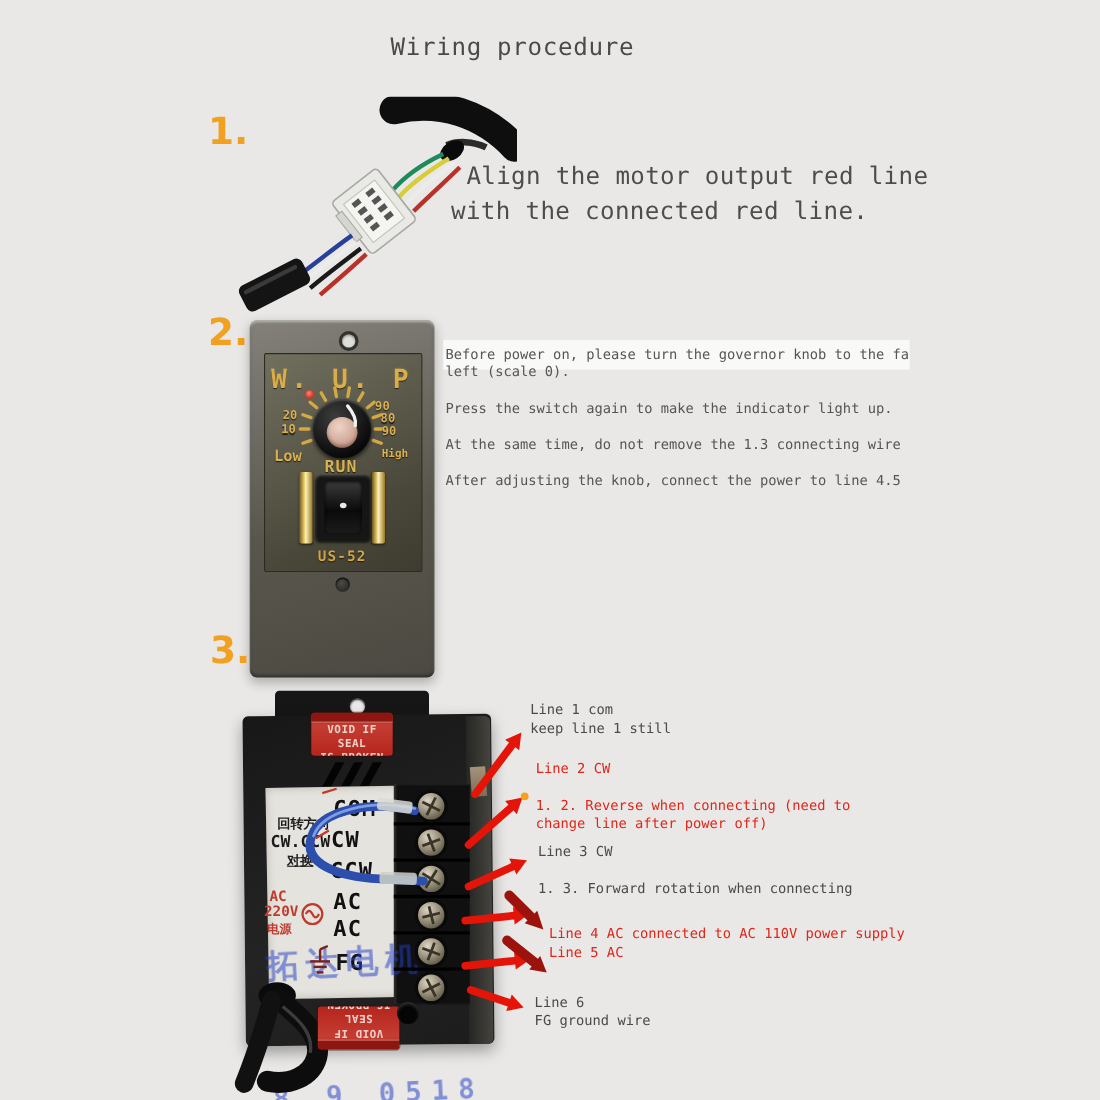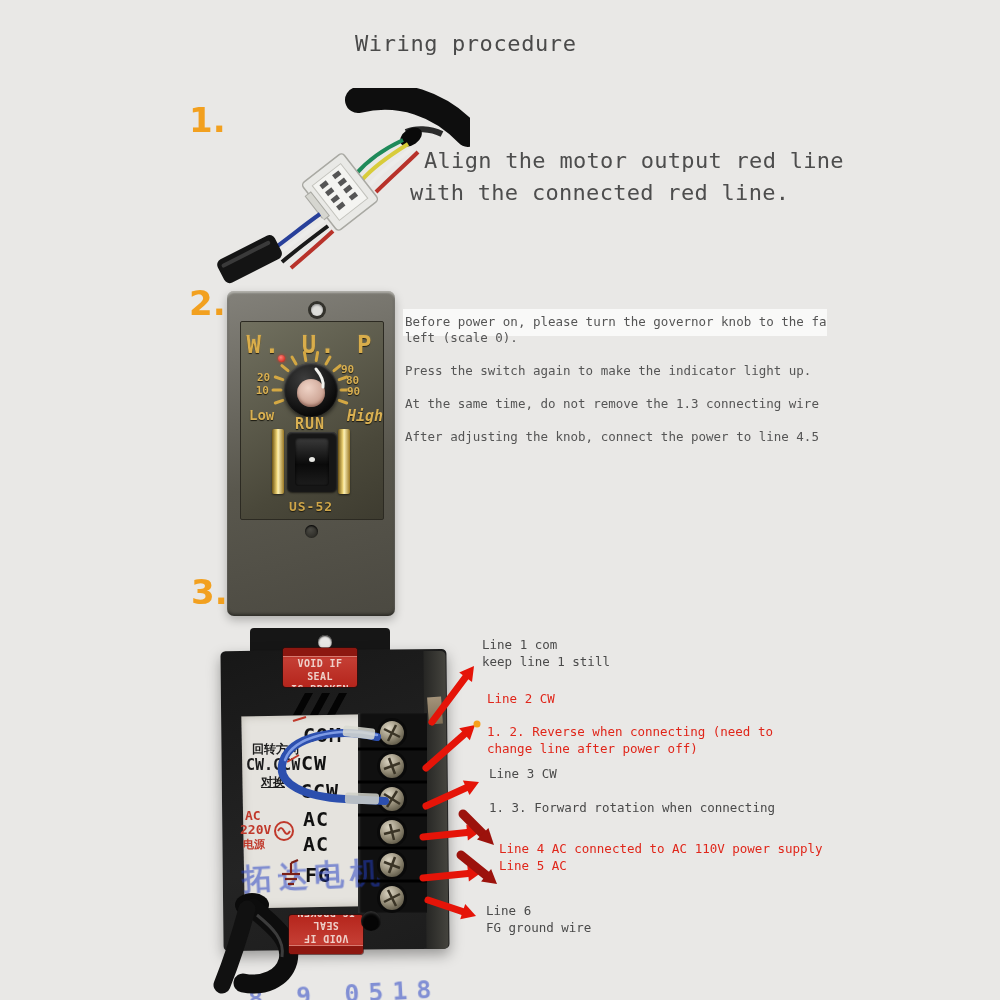--- a/index.html
+++ b/index.html
@@ -145,21 +145,21 @@
     <div class="knob-inner"></div>
     <svg class="abs" style="left:0;top:0;" width="168" height="252" viewBox="0 0 168 252">
       <path d="M89,78 C94,84 97,90 96,96" stroke="#f2f2ee" stroke-width="3" fill="none" stroke-linecap="round"></path>
     </svg>
     <div class="scale-num" style="left:30px;top:80px;width:18px;">20</div>
     <div class="scale-num" style="left:24px;top:93px;width:18px;text-align:right;">10</div>
     <div class="scale-num" style="left:114px;top:72px;">90</div>
     <div class="scale-num" style="left:119px;top:83px;">80</div>
     <div class="scale-num" style="left:120px;top:94px;">90</div>
     <div class="gold-word" style="left:22px;top:116px;font-size:14px;">Low</div>
-    <div class="gold-word" style="left:120px;top:116px;font-size:15px;font-style:italic;">High</div>
+    <div class="gold-word" style="left:120px;top:116px;font-size:10px;">High</div>
     <div class="gold-word" style="left:68px;top:124px;font-size:15px;letter-spacing:1px;">RUN</div>
     <div class="gold-bar" style="left:45px;"></div>
     <div class="gold-bar" style="left:111px;"></div>
     <div class="sw-bezel">
       <div class="sw-rocker">
         <div class="sw-dot"></div>
       </div>
     </div>
     <div class="model">US-52</div>
     <div class="hole-bot"></div>

